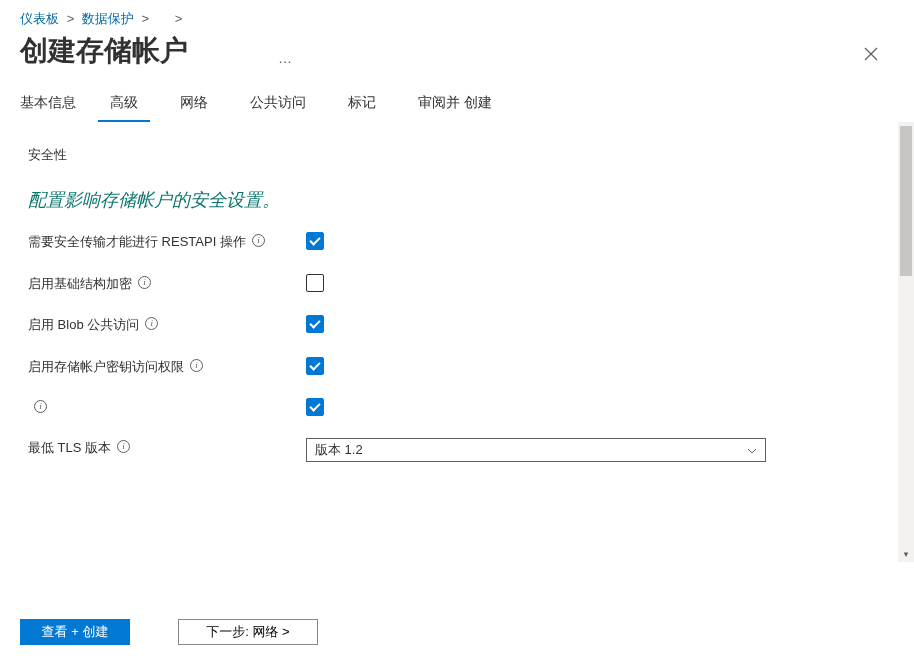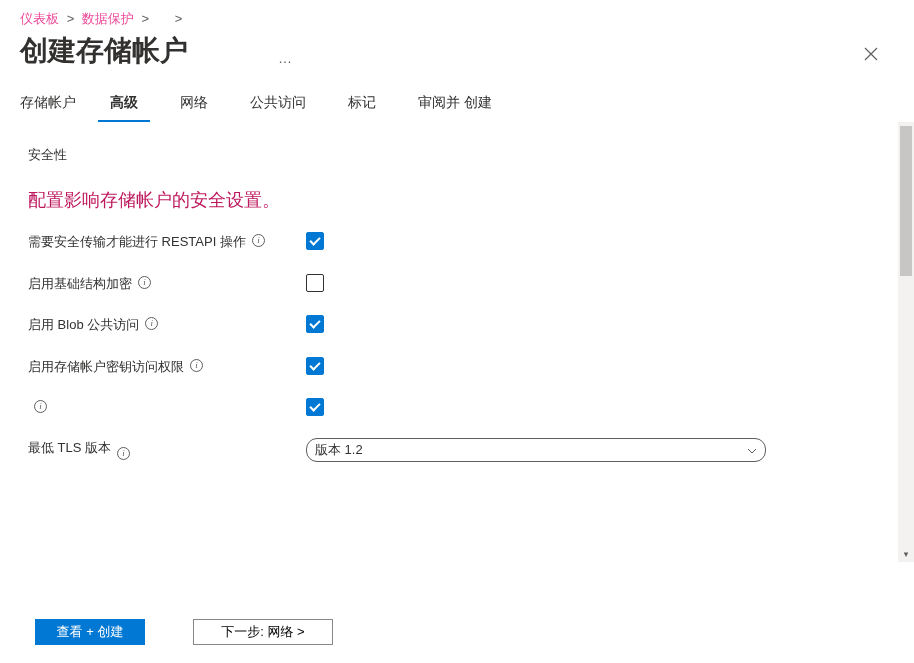--- a/index.html
+++ b/index.html
@@ -14,21 +14,21 @@
     }
     .header {
       padding: 10px 20px 0 20px;
     }
     .breadcrumb {
       font-size: 13px;
       color: #0078d4;
       margin-bottom: 4px;
     }
     .breadcrumb a {
-      color: #ec4899;
+      color: #0369a1;
       text-decoration: none;
     }
     .breadcrumb .sep {
       color: #605e5c;
       margin: 0 4px;
     }
     .title-row {
       display: flex;
       align-items: center;
       justify-content: space-between;
@@ -63,41 +63,42 @@
       padding: 6px 12px 8px 12px;
       font-size: 14px;
       color: #323130;
       cursor: pointer;
       border-bottom: 2px solid transparent;
       margin-right: 18px;
     }
     .tab:first-child{ padding-left:0; margin-right:10px;}
     .tab.active {
       border-bottom: 2px solid #0078d4;
-      font-weight: 700;
+      font-weight: 400;
     }
     .content-wrapper {
       position: relative;
       height: 440px;
       overflow: hidden;
     }
     .content {
       padding: 24px 24px 20px 28px;
       height: 100%;
       overflow-y: auto;
     }
     .section-label {
       font-size: 13px;
       color: #323130;
       margin-bottom: 24px;
     }
     .section-desc {
       font-size: 18px;
-      color: #be185d;
+      color: #0f766e;
       margin-bottom: 20px;
+      font-style: italic;
     }
     .form-row {
       display: flex;
       align-items: flex-start;
       margin-bottom: 22px;
     }
     .form-label {
       width: 250px;
       font-size: 13px;
       color: #323130;
@@ -140,27 +141,27 @@
     }
     .checkbox.checked::after {
       content: "";
       width: 4px;
       height: 8px;
       border: solid #fff;
       border-width: 0 2px 2px 0;
       transform: rotate(45deg);
       margin-top: -2px;
     }
-    .select-row .form-label { align-items: flex-end; }
+    .select-row .form-label { align-items: flex-start; }
     .select {
       flex: 1;
       max-width: 460px;
       height: 24px;
       border: 1px solid #605e5c;
-      border-radius: 11px;
+      border-radius: 0;
       display: flex;
       align-items: center;
       justify-content: space-between;
       padding: 0 8px;
       font-size: 13px;
       margin-left: 28px;
       cursor: pointer;
     }
     .select .chevron {
       font-size: 10px;
@@ -191,21 +192,21 @@
       display:flex;
       align-items:center;
       justify-content:center;
       font-size:9px;
       color:#605e5c;
     }
     .scrollbar-arrow-down{ bottom:0; }
     .footer {
       position: absolute;
       bottom: 0;
-      left: 15px;
+      left: 0;
       right: 0;
       padding: 14px 24px 18px 20px;
       display: flex;
       gap: 48px;
       align-items: flex-start;
     }
     .btn {
       height: 26px;
       padding: 0 18px;
       font-size: 13px;
@@ -241,21 +242,21 @@
     </div>
     <div class="close-btn">
       <svg width="14" height="14" viewBox="0 0 14 14">
           <path d="M1 1 L13 13 M13 1 L1 13" stroke="#605e5c" stroke-width="1.2" fill="none"></path>
         </svg>
     </div>
   </div>
 </div>
 
 <div class="tabs">
-  <div class="tab">存储帐户</div>
+  <div class="tab">基本信息</div>
   <div class="tab active">高级</div>
   <div class="tab">网络</div>
   <div class="tab">公共访问</div>
   <div class="tab">标记</div>
   <div class="tab">审阅并 创建</div>
 </div>
 
 <div class="content-wrapper">
   <div class="content">
     <div class="section-label">安全性</div>

